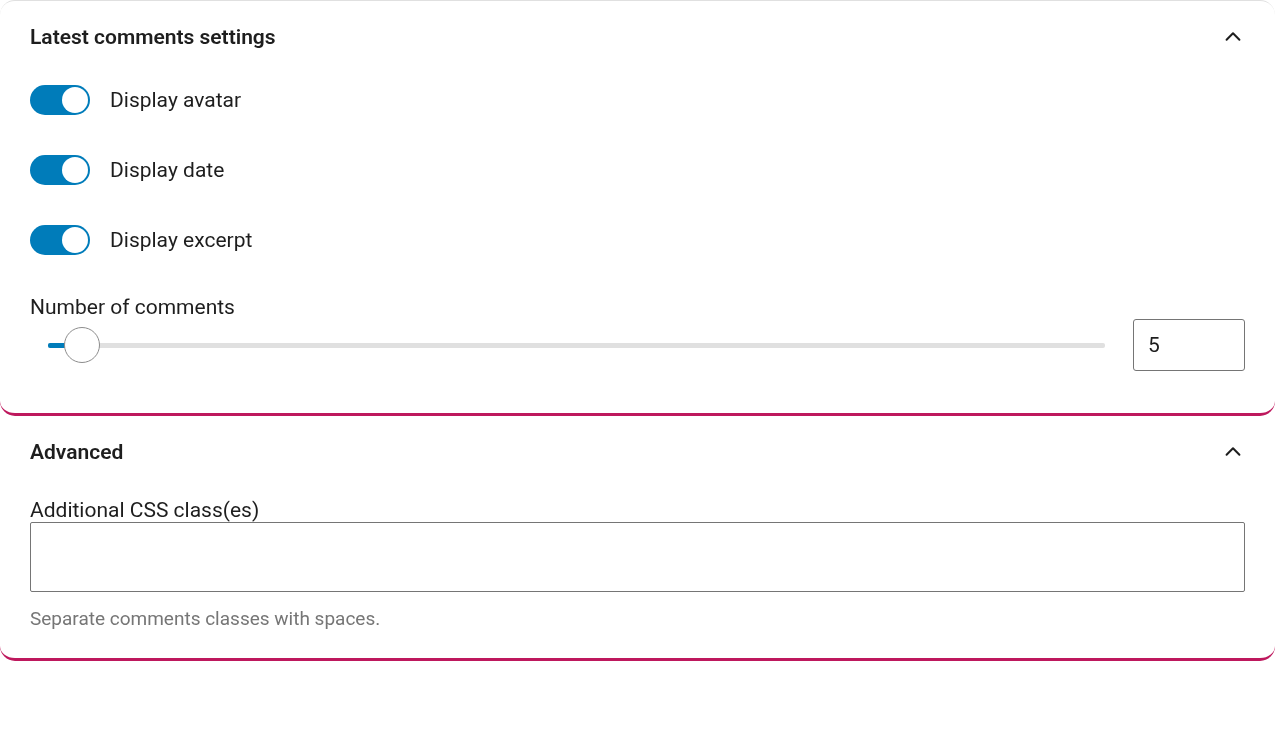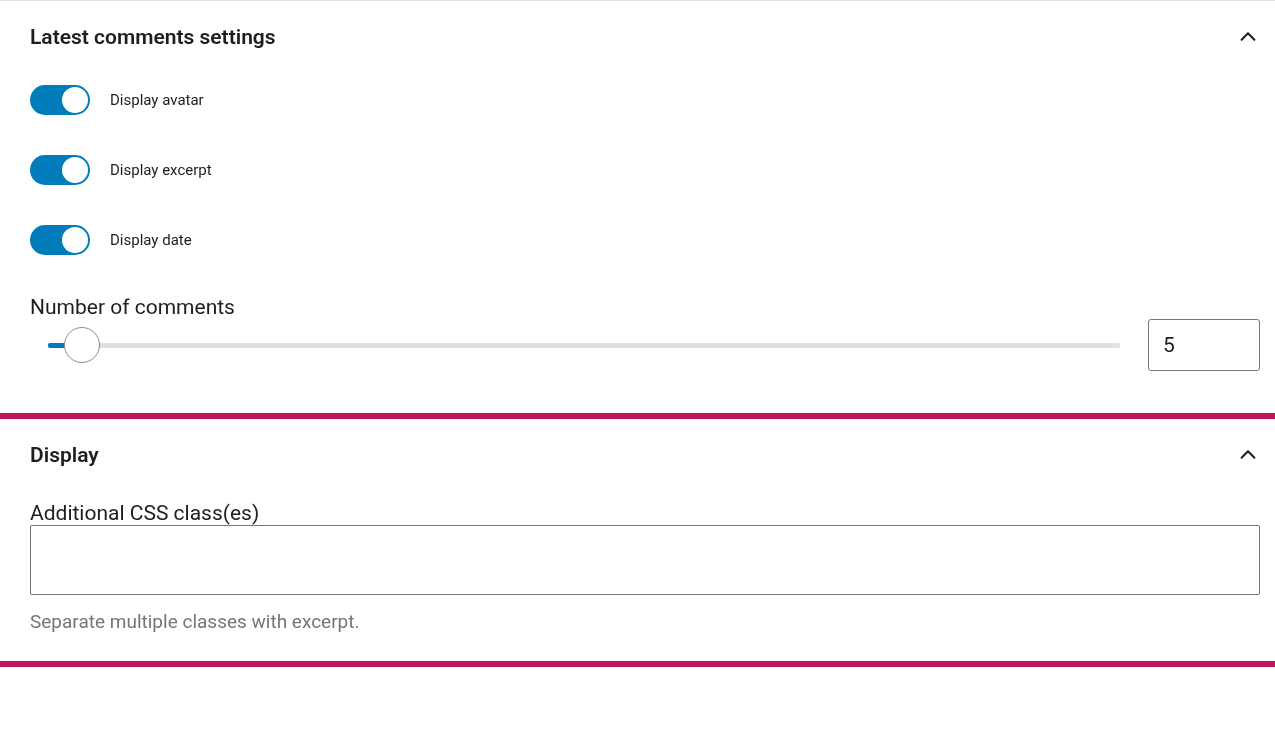--- a/index.html
+++ b/index.html
@@ -8,22 +8,23 @@
       padding: 0;
     }
     body {
       font-family: -apple-system, BlinkMacSystemFont, "Segoe UI", Roboto, sans-serif;
       background: #fff;
       color: #1e1e1e;
       font-size: 14px;
     }
     .panel {
       border-top: 1px solid #e0e0e0;
-      border-bottom: 6px solid #be185d;
-      padding: 24px 15px 42px 30px;
+      border-bottom: 3px solid #be185d;
+      padding: 24px 30px 42px 30px;
+      border-radius: 15px;
     }
     .panel + .panel {
       border-top: none;
     }
     .panel-header {
       display: flex;
       justify-content: space-between;
       align-items: center;
       cursor: pointer;
       margin-bottom: 36px;
@@ -67,21 +68,21 @@
     .toggle-knob {
       position: absolute;
       right: 2px;
       top: 2px;
       width: 26px;
       height: 26px;
       background: #fff;
       border-radius: 50%;
     }
     .toggle-label {
-      font-size: 15px;
+      font-size: 21px;
       font-weight: 400;
       color: #1e1e1e;
     }
     .field-label {
       font-size: 21px;
       font-weight: 400;
       color: #1e1e1e;
       display: block;
     }
     .slider-row {
@@ -170,48 +171,48 @@
     <div class="toggle">
       <div class="toggle-knob"></div>
     </div>
     <div class="toggle-label">Display avatar</div>
   </div>
 
   <div class="toggle-row">
     <div class="toggle">
       <div class="toggle-knob"></div>
     </div>
-    <div class="toggle-label">Display excerpt</div>
+    <div class="toggle-label">Display date</div>
   </div>
 
   <div class="toggle-row">
     <div class="toggle">
       <div class="toggle-knob"></div>
     </div>
-    <div class="toggle-label">Display date</div>
+    <div class="toggle-label">Display excerpt</div>
   </div>
 
   <label class="field-label">Number of comments</label>
   <div class="slider-row">
     <div class="slider-wrap">
       <div class="slider-track">
         <div class="slider-fill"></div>
         <div class="slider-thumb"></div>
       </div>
     </div>
     <input type="text" class="slider-input" value="5" style="">
   </div>
 </div>
 
 <div class="panel panel2">
   <div class="panel-header panel2-header">
-    <div class="panel-title">Display</div>
+    <div class="panel-title">Advanced</div>
     <div class="chevron">
       <svg viewBox="0 0 24 24">
           <polyline points="5 15 12 8 19 15"></polyline>
         </svg>
     </div>
   </div>
 
   <label class="field-label" style="">Additional CSS class(es)</label>
   <input type="text" class="text-input" value="" style="">
-  <div class="help-text">Separate multiple classes with excerpt.</div>
+  <div class="help-text">Separate comments classes with spaces.</div>
 </div>
 
 </body></html>

